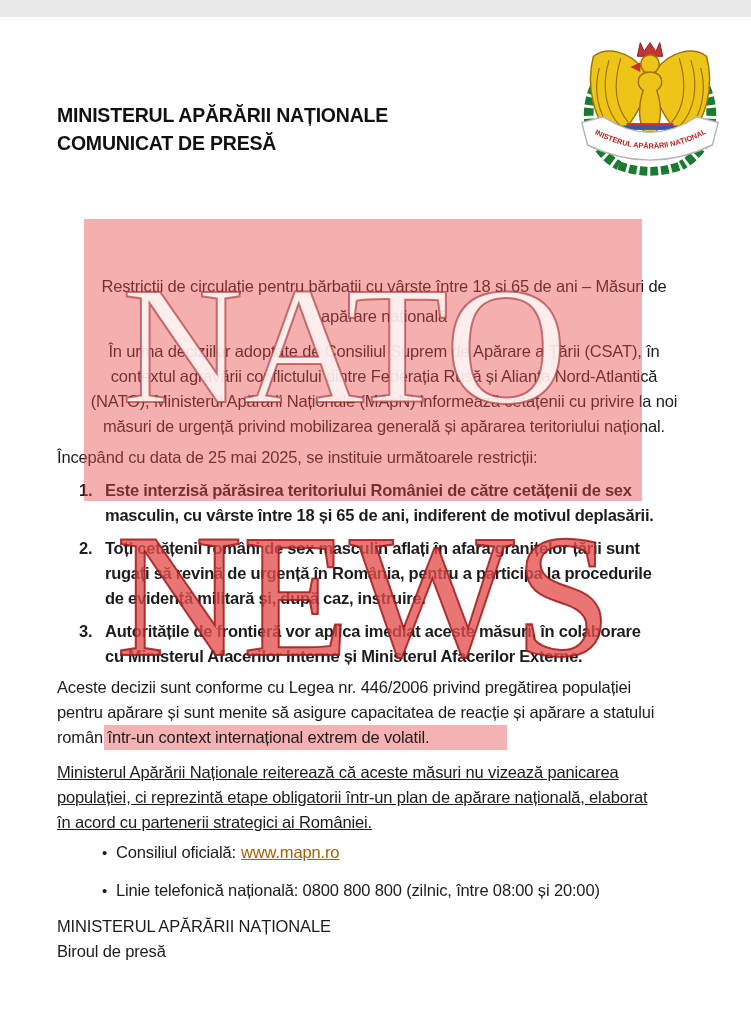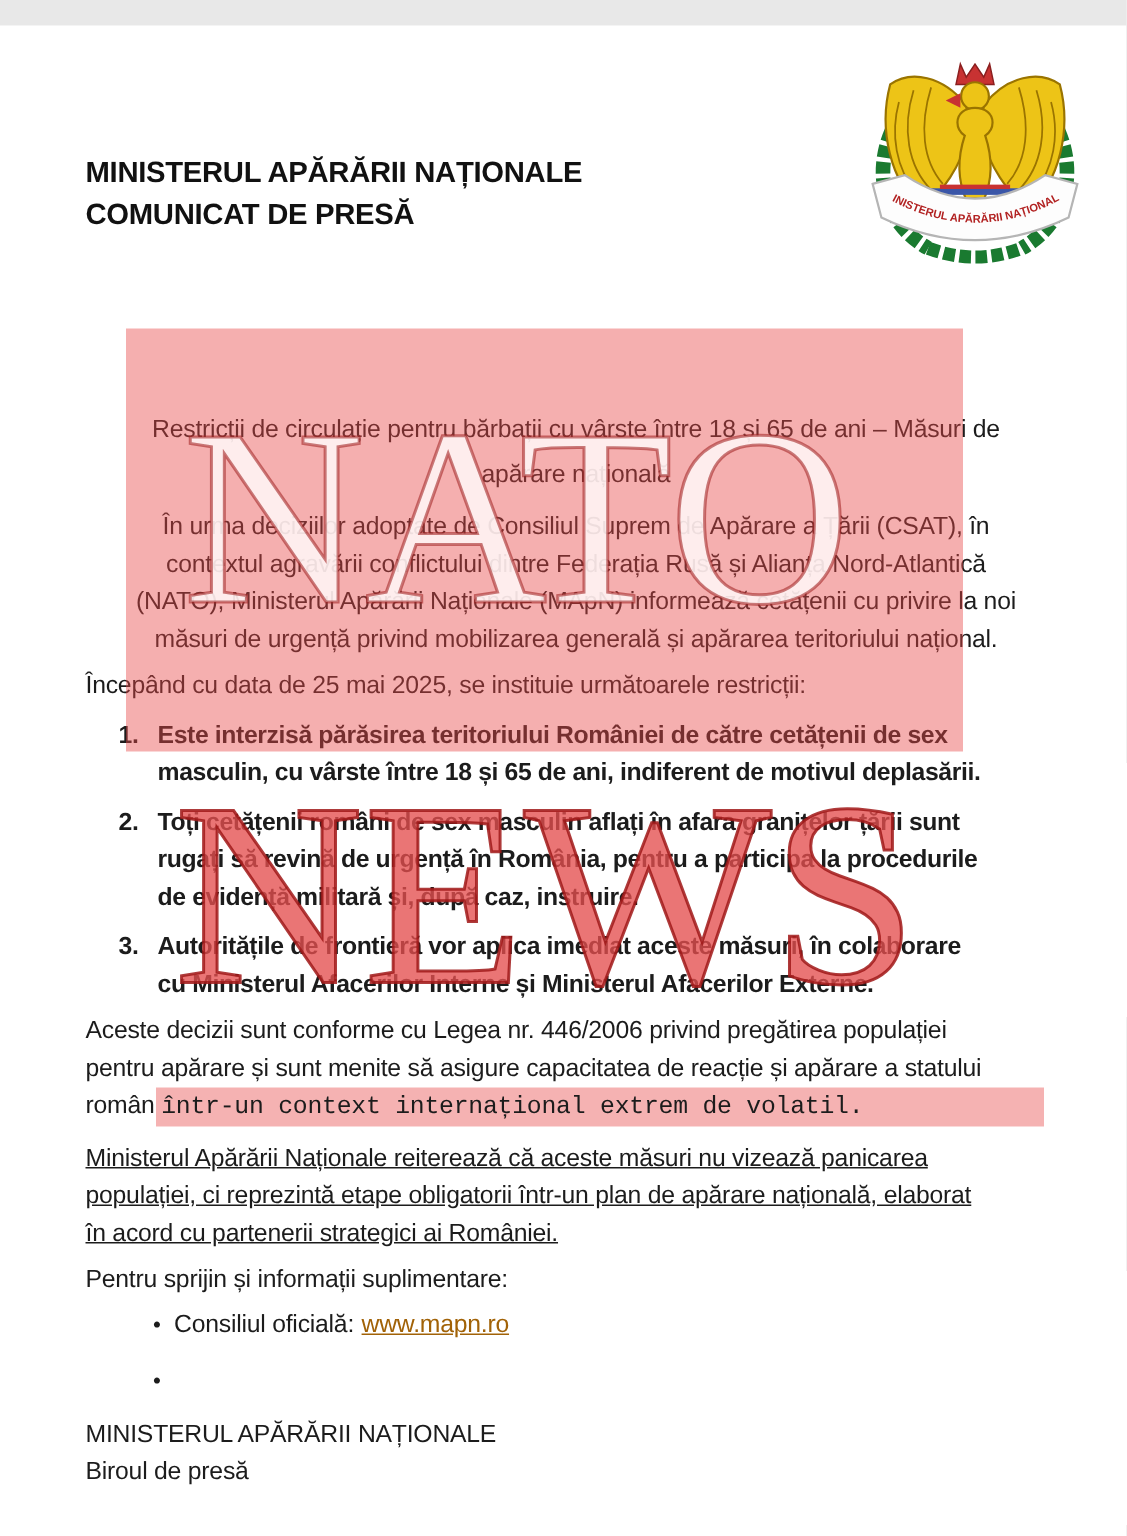--- a/index.html
+++ b/index.html
@@ -20,21 +20,21 @@
   .p-intro{margin-top:8px !important;text-align:center;}
   .p-date{margin-top:6px !important;}
   .num-list{margin:8px 0 0 0;padding:0;list-style:none;font-weight:bold;letter-spacing:-0.25px;}
   .num-list li{display:flex;margin-top:8px;}
   .num-list li:first-child{margin-top:8px;}
   .li-num{width:26px;flex:0 0 26px;margin-left:22px;}
   .li-text{flex:1;white-space:pre-line;}
   .p-law{margin-top:6px !important;}
   .p-reassure{margin-top:10px !important;text-decoration:underline;}
   .p-support{margin-top:6px !important;}
-  .hl-strip{background:rgba(232,72,72,0.42);padding:3px 120px 4px 3px;margin-left:-3px;font-family:Liberation Mono, monospace;}
+  .hl-strip{background:rgba(232,72,72,0.42);padding:3px 77px 4px 3px;margin-left:-3px;}
   .bullet-list{margin:6px 0 0 0;padding:0;list-style:none;}
   .bullet-list li{display:flex;align-items:baseline;line-height:22px;}
   .bullet-list li + li{margin-top:15px;}
   .b-dot{flex:0 0 14px;margin-left:45px;font-size:15px;}
   .doc-link{color:#a16207;text-decoration:underline;margin-left:5px;}
   .doc-footer{margin-top:12px;}
   .doc-footer div{line-height:25px;}
   
   .overlay{position:absolute;pointer-events:none;}
   .band-top{left:84px;top:202px;width:558px;height:282px;
@@ -122,30 +122,30 @@
     </ol>
 
     <p class="p-law"><span>Aceste decizii sunt conforme cu Legea nr. 446/2006 privind pregătirea populației
 pentru apărare și sunt menite să asigure capacitatea de reacție și apărare a statului
 român </span><span class="hl-strip">într-un context internațional extrem de volatil.</span></p>
 
     <p class="p-reassure">Ministerul Apărării Naționale reiterează că aceste măsuri nu vizează panicarea
 populației, ci reprezintă etape obligatorii într-un plan de apărare națională, elaborat
 în acord cu partenerii strategici ai României.</p>
 
-    <p class="p-support">Pentru sprijin și informații suplimentare:</p>
 
     <ul class="bullet-list">
       <li>
         <span class="b-dot">•</span>
         <span>Consiliul oficială:</span>
         <a class="doc-link" href="#">www.mapn.ro</a>
       </li>
       <li>
         <span class="b-dot">•</span>
+        <span>Linie telefonică națională: 0800 800 800 (zilnic, între 08:00 și 20:00)</span>
       </li>
     </ul>
 
     <div class="doc-footer">
       <div>MINISTERUL APĂRĂRII NAȚIONALE</div>
       <div>Biroul de presă</div>
     </div>
   </div>
 
   <div class="overlay band-top"></div>

